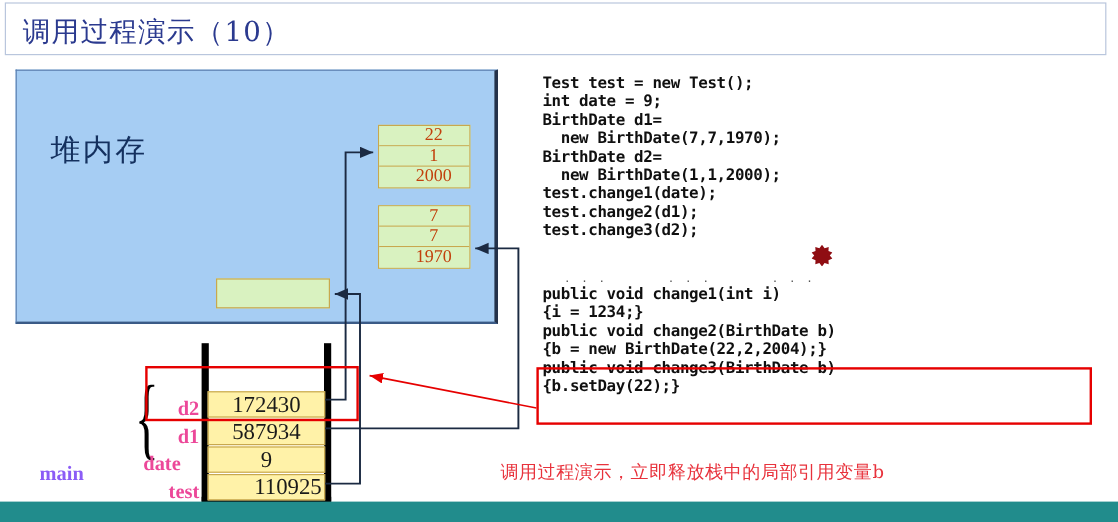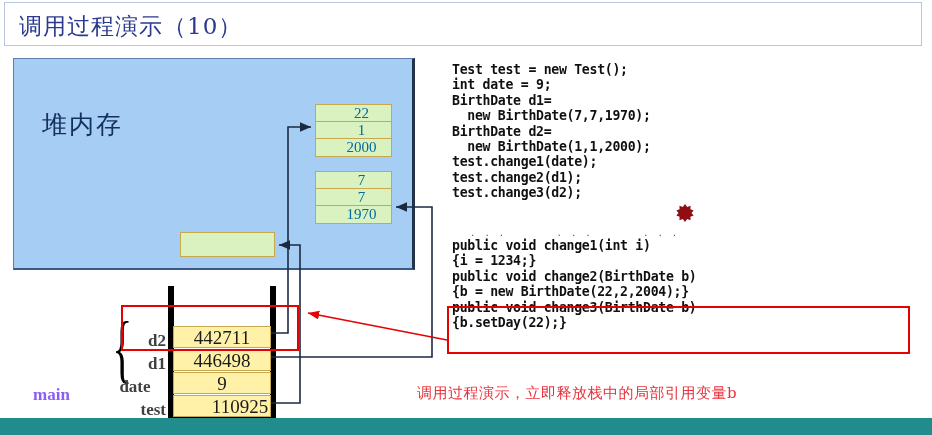--- a/index.html
+++ b/index.html
@@ -68,21 +68,21 @@
     position: absolute;
     box-sizing: border-box;
     border: 1px solid #c8a84e;
     background: #d9f2c0;
   }
   .heap-cell {
     height: 17px;
     line-height: 17px;
     text-align: center;
     font-size: 15px;
-    color: #0369a1;
+    color: #c2410c;
     border-bottom: 1px solid #c8a84e;
     background: #d9f2c0;
     box-sizing: border-box;
     font-family: "Liberation Serif", "DejaVu Serif", serif;
     padding-left: 16px;
   }
   .heap-cell:last-child { border-bottom: none; }
 
   #heap-obj-1 { left: 315px; top: 104px; width: 77px; }
   #heap-obj-2 { left: 315px; top: 171px; width: 77px; }
@@ -127,21 +127,21 @@
     border: 1px solid #c8a84e;
     box-sizing: border-box;
     font-family: "Liberation Serif", "DejaVu Serif", serif;
   }
   .stack-name {
     position: absolute;
     text-align: right;
     width: 62px;
     font-size: 17px;
     font-weight: bold;
-    color: #404040;
+    color: #ec4899;
     font-family: "Liberation Serif", "DejaVu Serif", serif;
   }
   #main-label {
     position: absolute;
     left: 33px;
     top: 385px;
     font-size: 17px;
     font-weight: bold;
     color: #8b5cf6;
     font-family: "Liberation Serif", "DejaVu Serif", serif;
@@ -274,24 +274,24 @@
   <div class="heap-obj" id="heap-obj-empty"></div>
 
   <div id="stack-wall-left"></div>
   <div id="stack-wall-right"></div>
   <div id="stack-floor"></div>
 
   <div id="main-brace">{</div>
   <div id="main-label">main</div>
 
   <div class="stack-name" style="left:104px; top:331px;">d2</div>
-  <div class="stack-cell" style="top:326px;">442711</div>
+  <div class="stack-cell" style="top:326px;">172430</div>
 
   <div class="stack-name" style="left:104px; top:354px;">d1</div>
-  <div class="stack-cell" style="top:349px;">446498</div>
+  <div class="stack-cell" style="top:349px;">587934</div>
 
   <div class="stack-name" style="left:104px; top:377px;text-align:center;">date</div>
   <div class="stack-cell" style="top:372px;">9</div>
 
   <div class="stack-name" style="left:104px; top:400px;">test</div>
   <div class="stack-cell" style="top:395px;padding-left:36px;">110925</div>
 
   <svg id="connectors">
     <defs>
       <marker id="ah" markerWidth="8" markerHeight="8" refX="7" refY="3" orient="auto">

